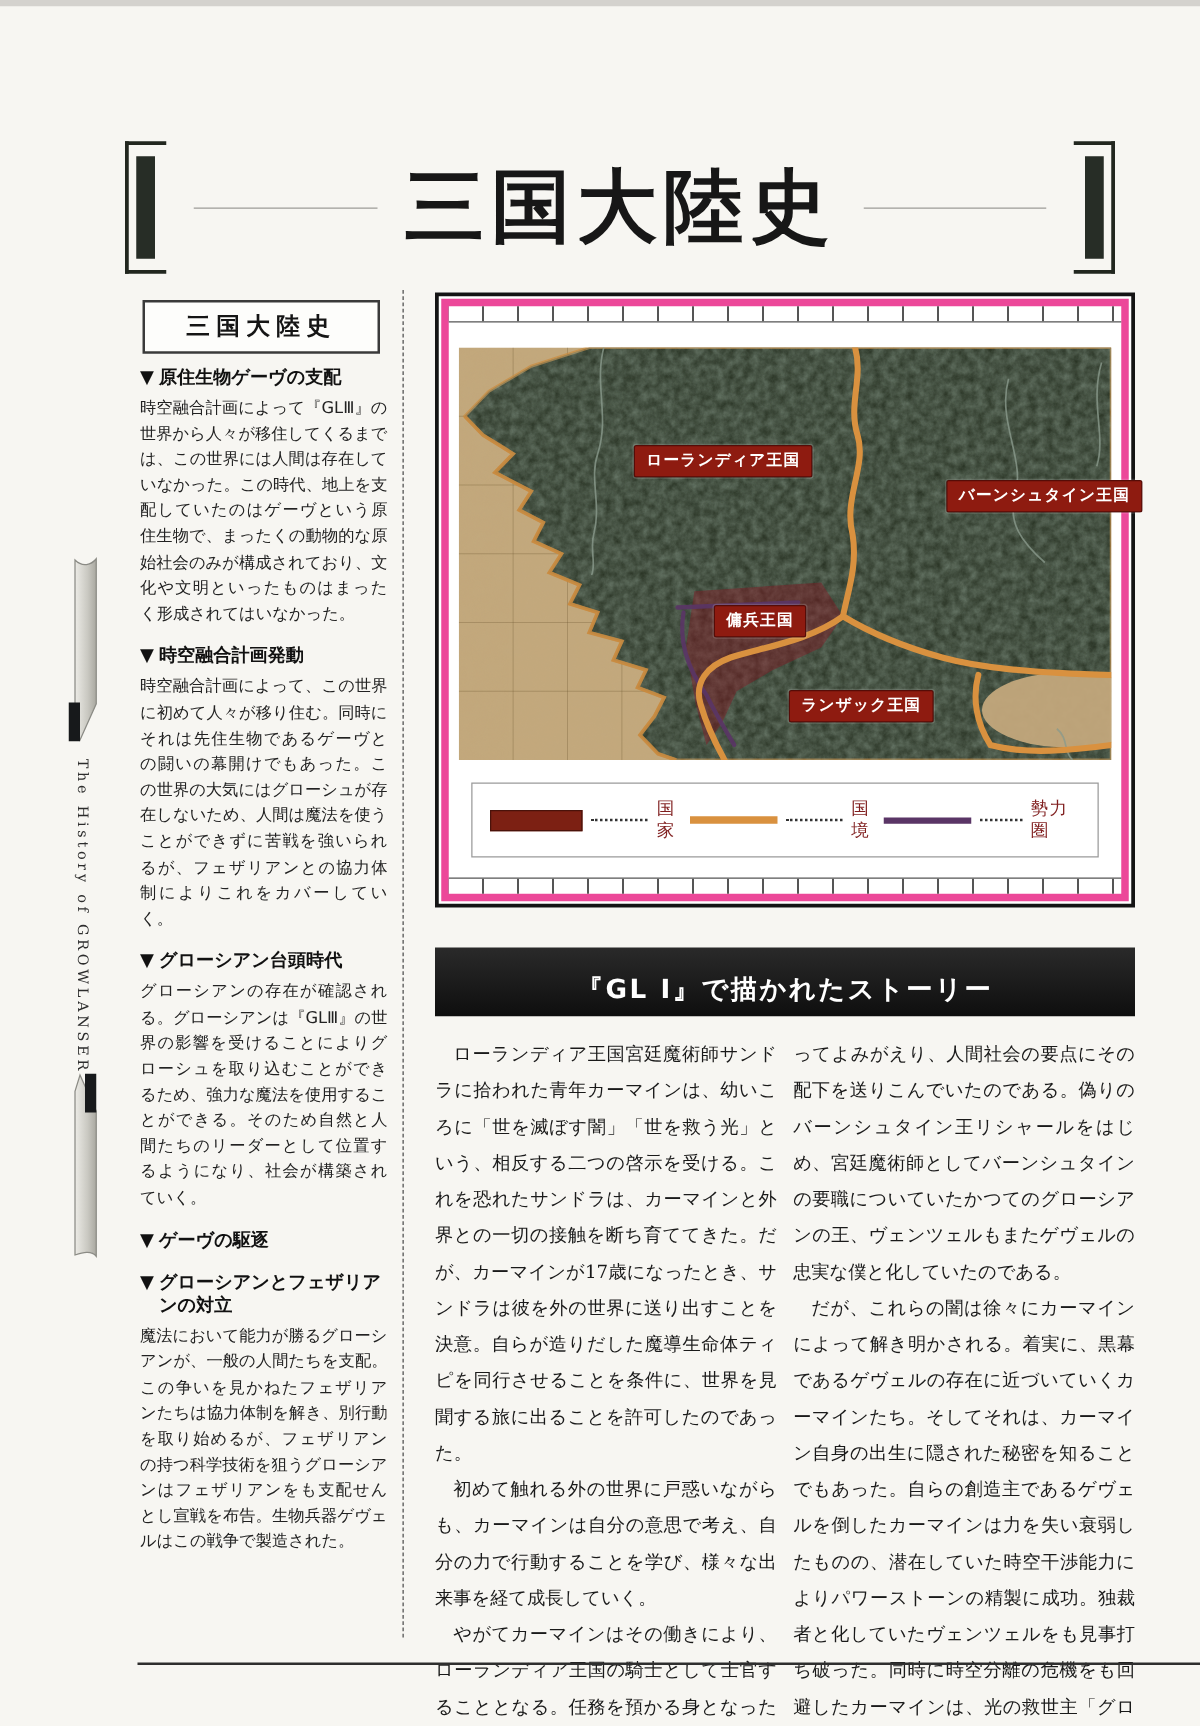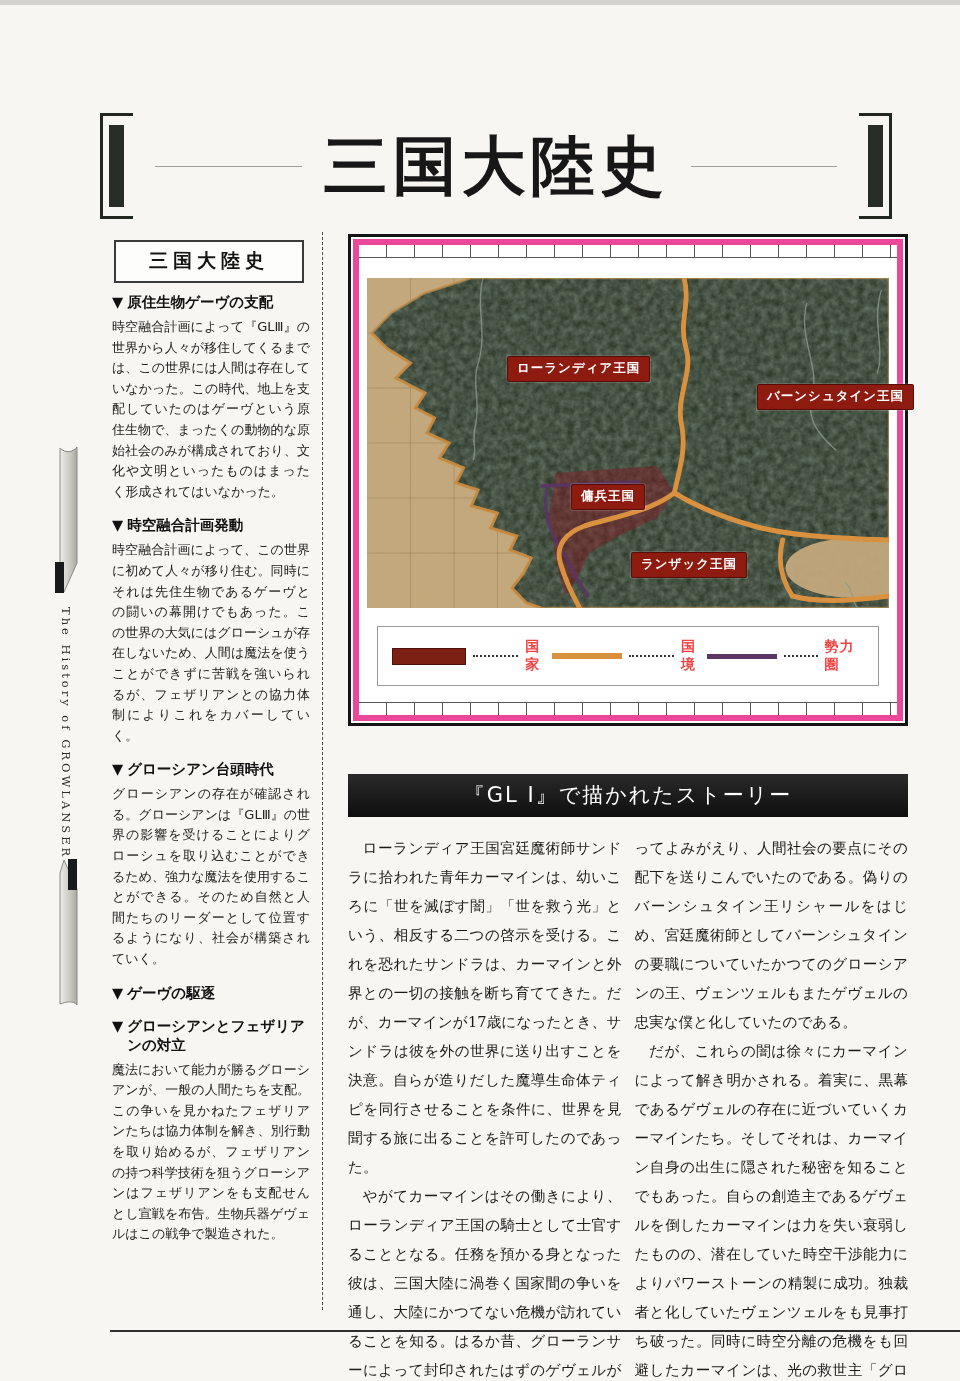--- a/index.html
+++ b/index.html
@@ -51,23 +51,23 @@
   .lbl-4{left:264px;top:274px;}
 
   .legend-box{margin:18px 18px 16px;border:1px solid #9a9a9a;display:flex;align-items:center;justify-content:space-between;padding:11px 14px;}
   .legend-item{display:flex;align-items:center;}
   .swatch{flex:0 0 auto;}
   .swatch.box{width:72px;height:15px;border:1px solid #4a120a;}
   .swatch.line{width:70px;height:6px;}
   .swatch.thin{width:70px;height:5px;}
   .leader{width:52px;height:0;border-top:2px dotted #333;margin:0 7px;}
   .leader.short{width:38px;}
-  .legend-label{font-size:14px;font-weight:bold;color:#ef4444;letter-spacing:1px;}
-
-  .story-bar{margin-top:48px;background:linear-gradient(#2a2a2a,#0e0e0e);color:#fff;text-align:center;font-size:21px;font-weight:normal;letter-spacing:2px;padding:7px 0 8px;}
+  .legend-label{font-size:14px;font-weight:normal;color:#7f1d1d;letter-spacing:1px;}
+
+  .story-bar{margin-top:32px;background:linear-gradient(#2a2a2a,#0e0e0e);color:#fff;text-align:center;font-size:21px;font-weight:bold;letter-spacing:2px;padding:19px 0 8px;}
   .columns{margin-top:16px;display:flex;gap:13px;}
   .col{flex:1 1 0;font-family:"DejaVu Serif","Liberation Serif",serif;font-size:14.6px;line-height:29px;text-align:justify;color:#1a1a1a;}
   .col p{margin:0;text-indent:1em;}
   .col p.cont{text-indent:0;}
 
   
   .footer-line{position:absolute;left:110px;top:1330px;width:850px;height:2px;background:#2e2e2e;}
   .footer{position:absolute;left:34px;top:1340px;display:flex;align-items:baseline;font-family:"DejaVu Serif","Liberation Serif",serif;margin-top:44px;}
   .footer .pagenum{font-size:18px;color:#333;margin-right:10px;}
   .footer .caption{font-size:11.5px;letter-spacing:1.8px;color:#5d5d5d;}
@@ -232,20 +232,21 @@
 
       <div class="tickbar bottom"></div>
     </div>
   </div>
 
   <div class="story-bar">『GL I』で描かれたストーリー</div>
 
   <div class="columns">
     <div class="col">
       <p>ローランディア王国宮廷魔術師サンドラに拾われた青年カーマインは、幼いころに「世を滅ぼす闇」「世を救う光」という、相反する二つの啓示を受ける。これを恐れたサンドラは、カーマインと外界との一切の接触を断ち育ててきた。だが、カーマインが17歳になったとき、サンドラは彼を外の世界に送り出すことを決意。自らが造りだした魔導生命体ティピを同行させることを条件に、世界を見聞する旅に出ることを許可したのであった。</p>
+      <p>初めて触れる外の世界に戸惑いながらも、カーマインは自分の意思で考え、自分の力で行動することを学び、様々な出来事を経て成長していく。</p>
       <p>やがてカーマインはその働きにより、ローランディア王国の騎士として士官することとなる。任務を預かる身となった彼は、三国大陸に渦巻く国家間の争いを通し、大陸にかつてない危機が訪れていることを知る。はるか昔、グローランサーによって封印されたはずのゲヴェルが水晶の発掘によ</p>
     </div>
     <div class="col">
       <p class="cont">ってよみがえり、人間社会の要点にその配下を送りこんでいたのである。偽りのバーンシュタイン王リシャールをはじめ、宮廷魔術師としてバーンシュタインの要職についていたかつてのグローシアンの王、ヴェンツェルもまたゲヴェルの忠実な僕と化していたのである。</p>
       <p>だが、これらの闇は徐々にカーマインによって解き明かされる。着実に、黒幕であるゲヴェルの存在に近づいていくカーマインたち。そしてそれは、カーマイン自身の出生に隠された秘密を知ることでもあった。自らの創造主であるゲヴェルを倒したカーマインは力を失い衰弱したものの、潜在していた時空干渉能力によりパワーストーンの精製に成功。独裁者と化していたヴェンツェルをも見事打ち破った。同時に時空分離の危機をも回避したカーマインは、光の救世主「グローランサー」の称号を受け、人々の祈りの結晶であるパワーストーンの発動によって、人間の肉体を手に入れたのだった。</p>
     </div>
   </div>
 </div>
 
 <div class="footer-line"></div>

